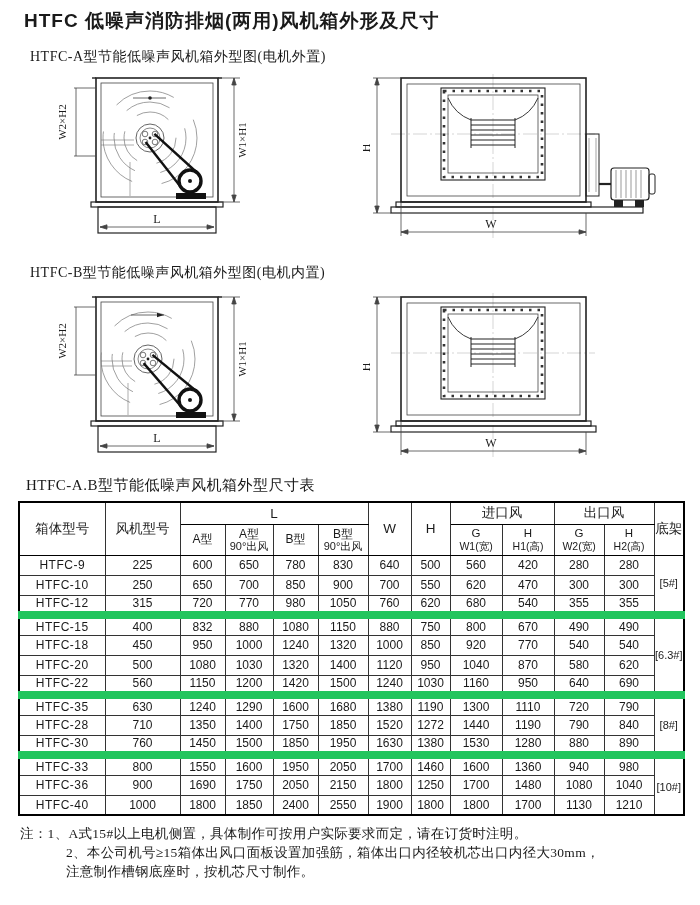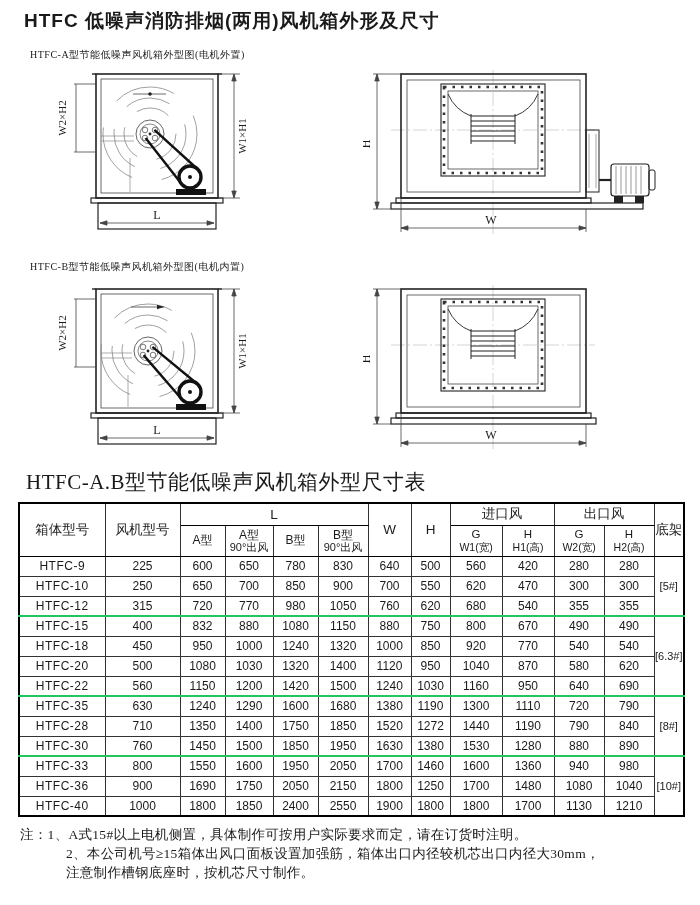--- a/index.html
+++ b/index.html
@@ -9,32 +9,32 @@
     font-family: "Liberation Sans", sans-serif; color: #1a1a1a;
     overflow: hidden;
   }
   .page { position: relative; width: 700px; height: 905px; }
 
   .main-title {
     margin: 8px 0 0 24px; font-size: 19px; font-weight: bold;
     letter-spacing: 1px; font-family: Liberation Sans, sans-serif;
   }
   .section-heading {
-    margin: 14px 0 0 30px; font-size: 10px; font-weight: normal;
+    margin: 14px 0 0 30px; font-size: 14px; font-weight: normal;
     letter-spacing: 0.5px; font-family: "Liberation Serif", serif;
   }
   .drawings-row {
     display: flex; align-items: flex-start;
     padding-left: 38px; margin-top: 6px; height: 178px;
   }
   .drawings-row svg { display: block; }
   .drawings-row .side-view { margin-right: 70px; }
 
   .table-title {
-    margin: 10px 16px 6px 26px; font-size: 21px; font-weight: normal;
+    margin: 10px 16px 6px 26px; font-size: 15px; font-weight: normal;
     letter-spacing: 0.5px; font-family: "Liberation Serif", serif;
   }
 
   table.dim-table {
     margin-left: 18px; width: 665px;
     border-collapse: collapse; table-layout: fixed;
     border: 2px solid #000;
   }
   .dim-table th, .dim-table td {
     border: 1px solid #333; text-align: center; vertical-align: middle;
@@ -42,21 +42,21 @@
   }
   .dim-table thead th { border-bottom: 1.5px solid #000; }
   .dim-table .hrow1 th { height: 22px; font-size: 13.5px; }
   .dim-table .hrow2 th { height: 31px; font-size: 12px; }
   .dim-table .sub2 .l1 { display: block; font-size: 12px; line-height: 13px; }
   .dim-table .sub2 .l2 { display: block; font-size: 11px; line-height: 10px; }
   .dim-table .gh .l1 { display: block; font-size: 11.5px; line-height: 13px; }
   .dim-table .gh .l2 { display: block; font-size: 10.5px; line-height: 12px; }
   .dim-table tbody td { height: 20px; font-size: 12px; }
   .dim-table tbody td.model-cell { letter-spacing: 0.5px; }
-  .dim-table tbody tr.group-start td { border-top: 2px solid #22c55e; }
+  .dim-table tbody tr.group-start td { border-top: 8px solid #22c55e; }
   .dim-table td.base-cell { font-size: 11px; border-left: 1px solid #333; }
 
   .notes {
     margin: 8px 0 0 20px; padding-left: 46px;
     font-size: 13.5px; line-height: 19px;
     font-family: "Liberation Serif", serif; letter-spacing: 0.3px;
   }
   .notes .note-first { text-indent: -46px; }
 
   svg text {

